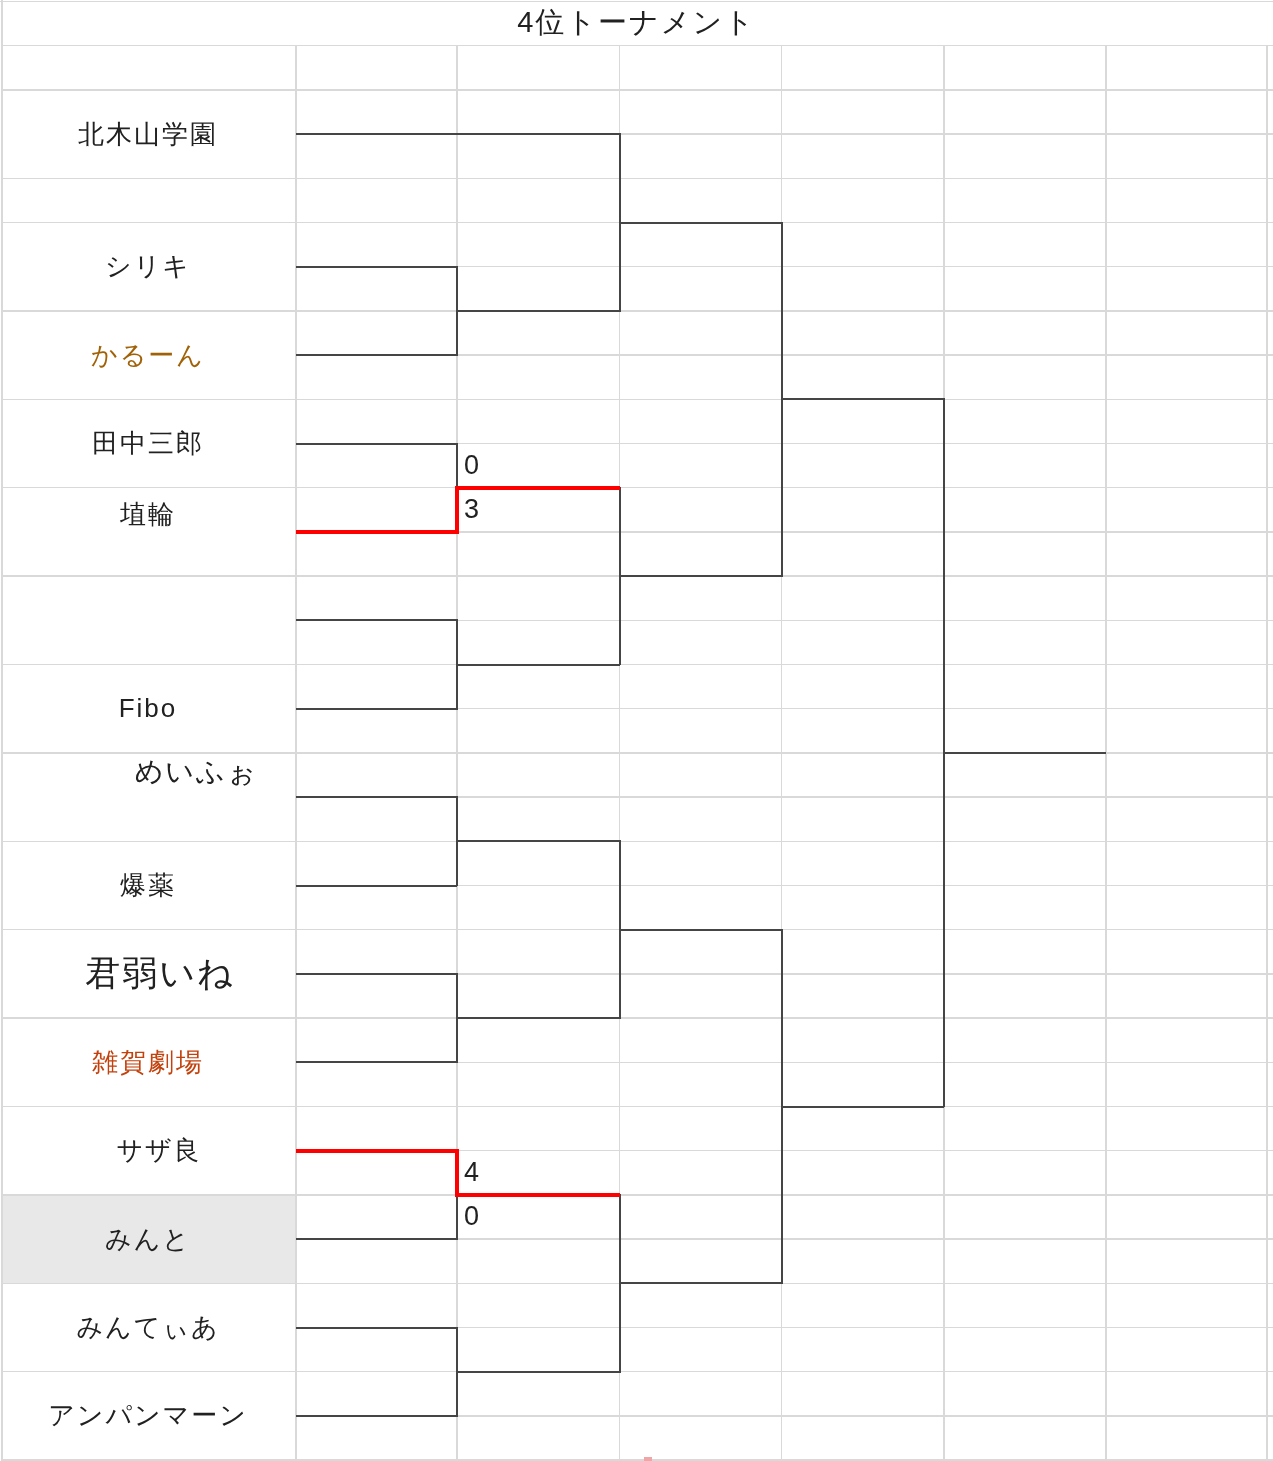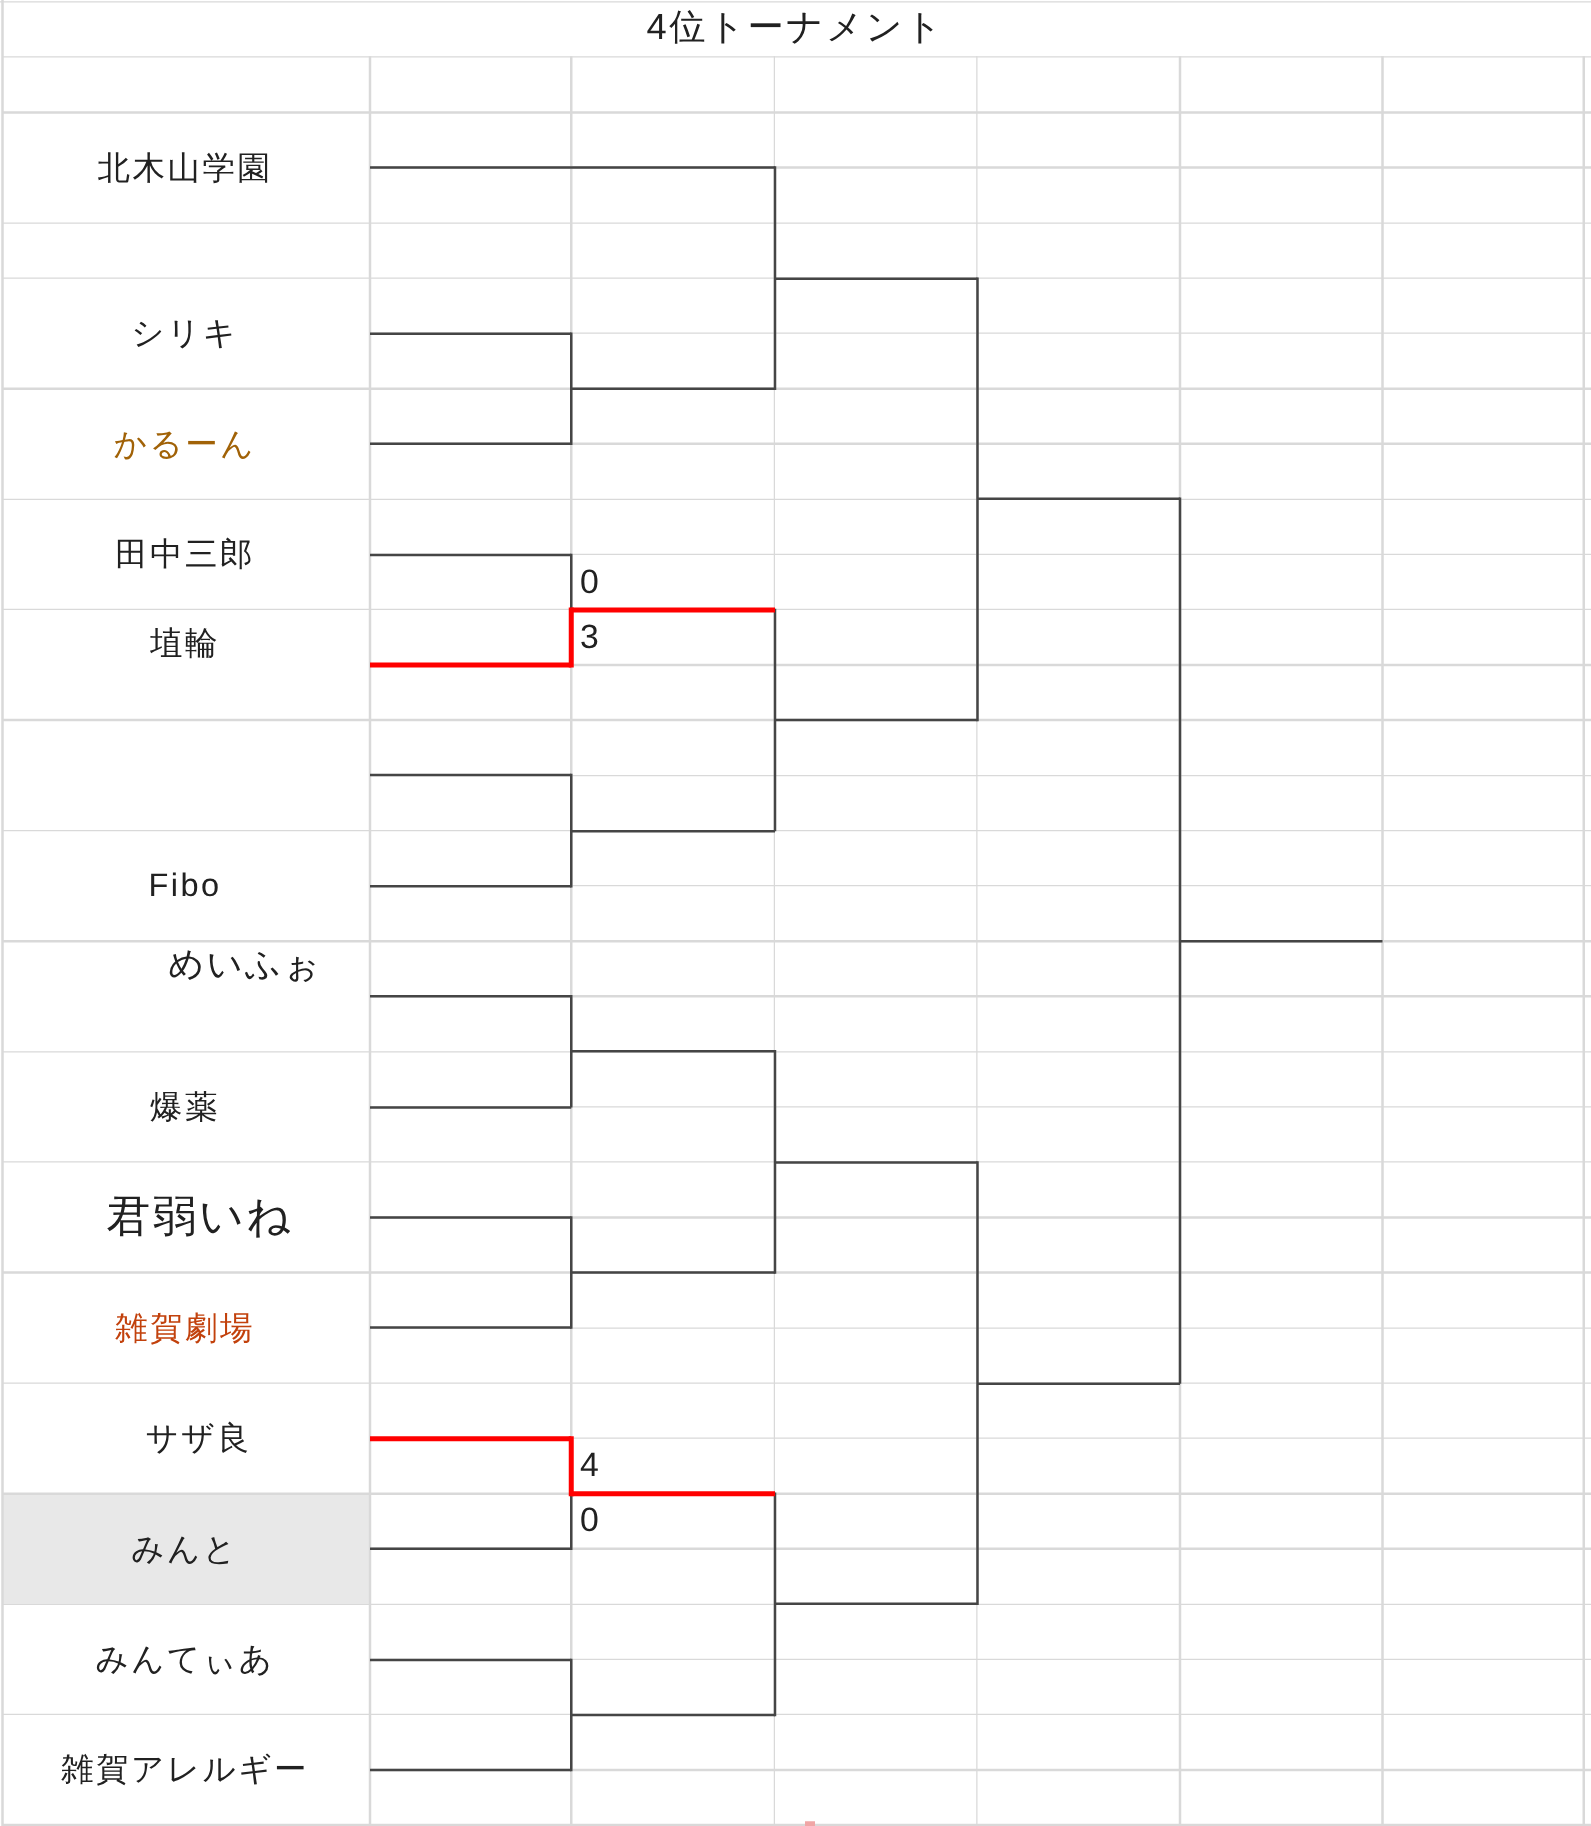--- a/index.html
+++ b/index.html
@@ -112,18 +112,18 @@
     <div style="position: absolute; left: 0px; top: 421.5px; width: 296px; height: 44px; display: flex; align-items: center; justify-content: center; font-size: 26px; letter-spacing: 2px; color: rgb(33, 33, 33); white-space: nowrap;">田中三郎</div>
     <div style="position: absolute; left: 0px; top: 492px; width: 296px; height: 44px; display: flex; align-items: center; justify-content: center; font-size: 26px; letter-spacing: 2px; color: rgb(33, 33, 33); white-space: nowrap;">埴輪</div>
     <div style="position: absolute; left: 0px; top: 686.7px; width: 296px; height: 44px; display: flex; align-items: center; justify-content: center; font-size: 26px; letter-spacing: 2px; color: rgb(33, 33, 33); white-space: nowrap;">Fibo</div>
     <div style="position: absolute; left: 0px; top: 750px; width: 296px; height: 44px; display: flex; align-items: center; justify-content: center; font-size: 28px; letter-spacing: 2px; color: rgb(33, 33, 33); white-space: nowrap; margin-left: 48px;">めいふぉ</div>
     <div style="position: absolute; left: 0px; top: 863.5px; width: 296px; height: 44px; display: flex; align-items: center; justify-content: center; font-size: 26px; letter-spacing: 2px; color: rgb(33, 33, 33); white-space: nowrap;">爆薬</div>
     <div style="position: absolute; left: 0px; top: 951.9px; width: 296px; height: 44px; display: flex; align-items: center; justify-content: center; font-size: 35px; letter-spacing: 2px; color: rgb(33, 33, 33); white-space: nowrap; margin-left: 12px;">君弱いね</div>
     <div style="position: absolute; left: 0px; top: 1040.3px; width: 296px; height: 44px; display: flex; align-items: center; justify-content: center; font-size: 26px; letter-spacing: 2px; color: #c2410c; white-space: nowrap;">雑賀劇場</div>
     <div style="position: absolute; left: 0px; top: 1128.7px; width: 296px; height: 44px; display: flex; align-items: center; justify-content: center; font-size: 26px; letter-spacing: 2px; color: rgb(33, 33, 33); white-space: nowrap; padding-left: 11px;">サザ良</div>
     <div style="position: absolute; left: 0px; top: 1217.1px; width: 296px; height: 44px; display: flex; align-items: center; justify-content: center; font-size: 26px; letter-spacing: 2px; color: rgb(33, 33, 33); white-space: nowrap;">みんと</div>
     <div style="position: absolute; left: 0px; top: 1305.5px; width: 296px; height: 44px; display: flex; align-items: center; justify-content: center; font-size: 26px; letter-spacing: 2px; color: rgb(33, 33, 33); white-space: nowrap;">みんてぃあ</div>
-    <div style="position: absolute; left: 0px; top: 1393.9px; width: 296px; height: 44px; display: flex; align-items: center; justify-content: center; font-size: 26px; letter-spacing: 2px; color: rgb(33, 33, 33); white-space: nowrap;">雑賀アレルギー</div>
+    <div style="position: absolute; left: 0px; top: 1393.9px; width: 296px; height: 44px; display: flex; align-items: center; justify-content: center; font-size: 26px; letter-spacing: 2px; color: rgb(33, 33, 33); white-space: nowrap;">アンパンマーン</div>
     <div style="position: absolute; left: 464px; top: 443.5px; width: 70px; height: 44.2px; display: flex; align-items: center; font-size: 27px; color: rgb(33, 33, 33);">0</div>
     <div style="position: absolute; left: 464px; top: 487.7px; width: 70px; height: 44.2px; display: flex; align-items: center; font-size: 27px; color: rgb(33, 33, 33);">3</div>
     <div style="position: absolute; left: 464px; top: 1150.7px; width: 70px; height: 44.2px; display: flex; align-items: center; font-size: 27px; color: rgb(33, 33, 33);">4</div>
     <div style="position: absolute; left: 464px; top: 1194.9px; width: 70px; height: 44.2px; display: flex; align-items: center; font-size: 27px; color: rgb(33, 33, 33);">0</div>
   </div>
 
 </body></html>

